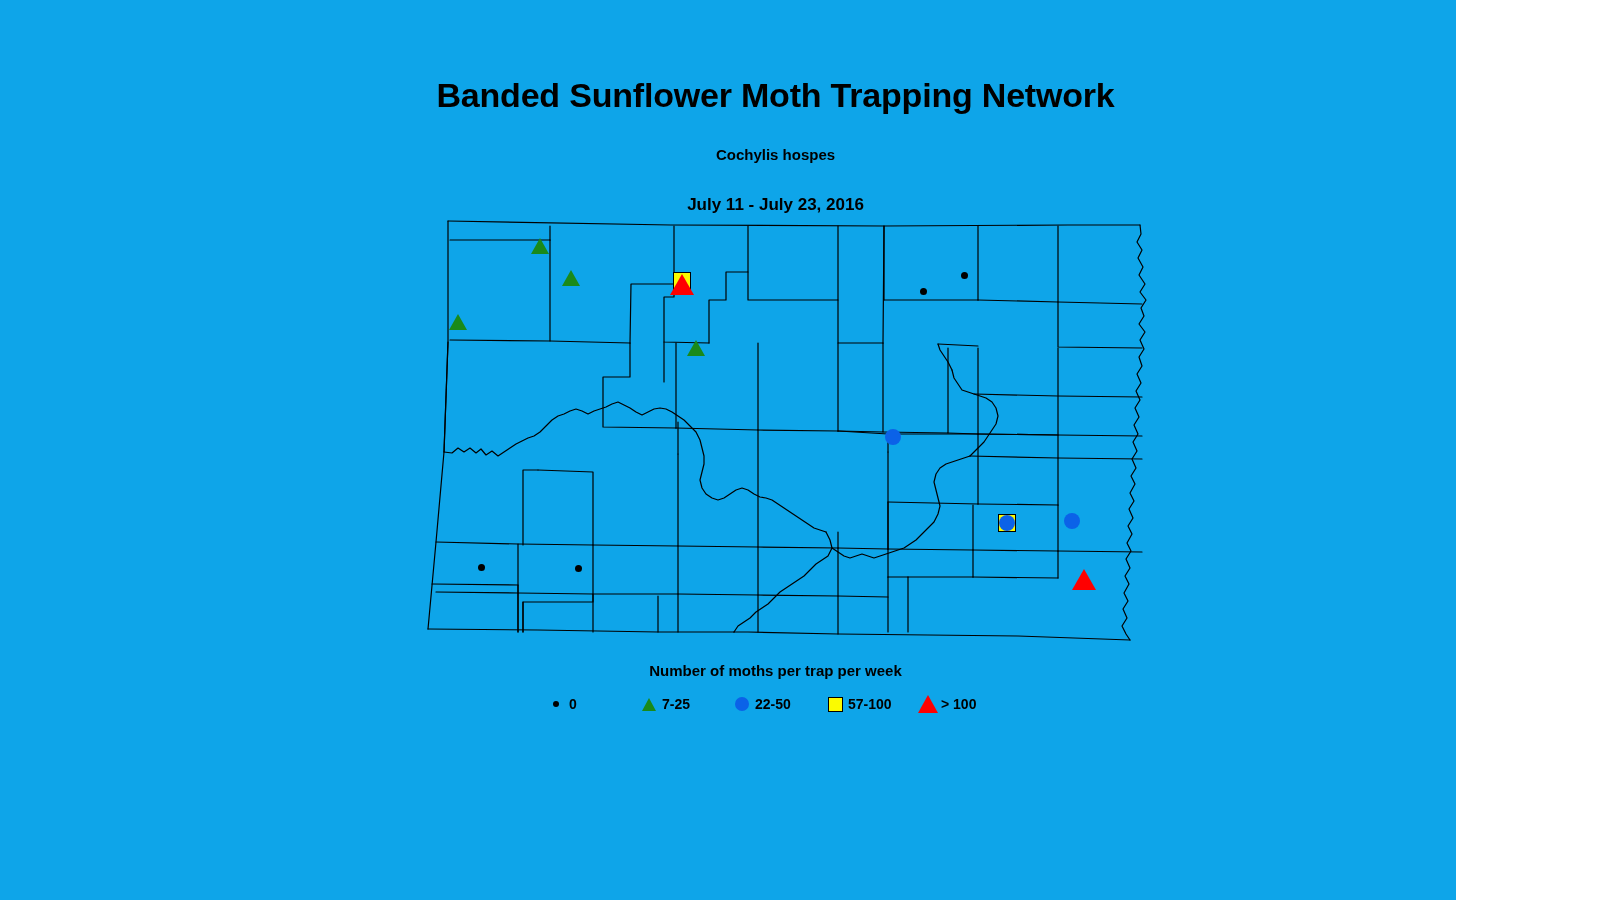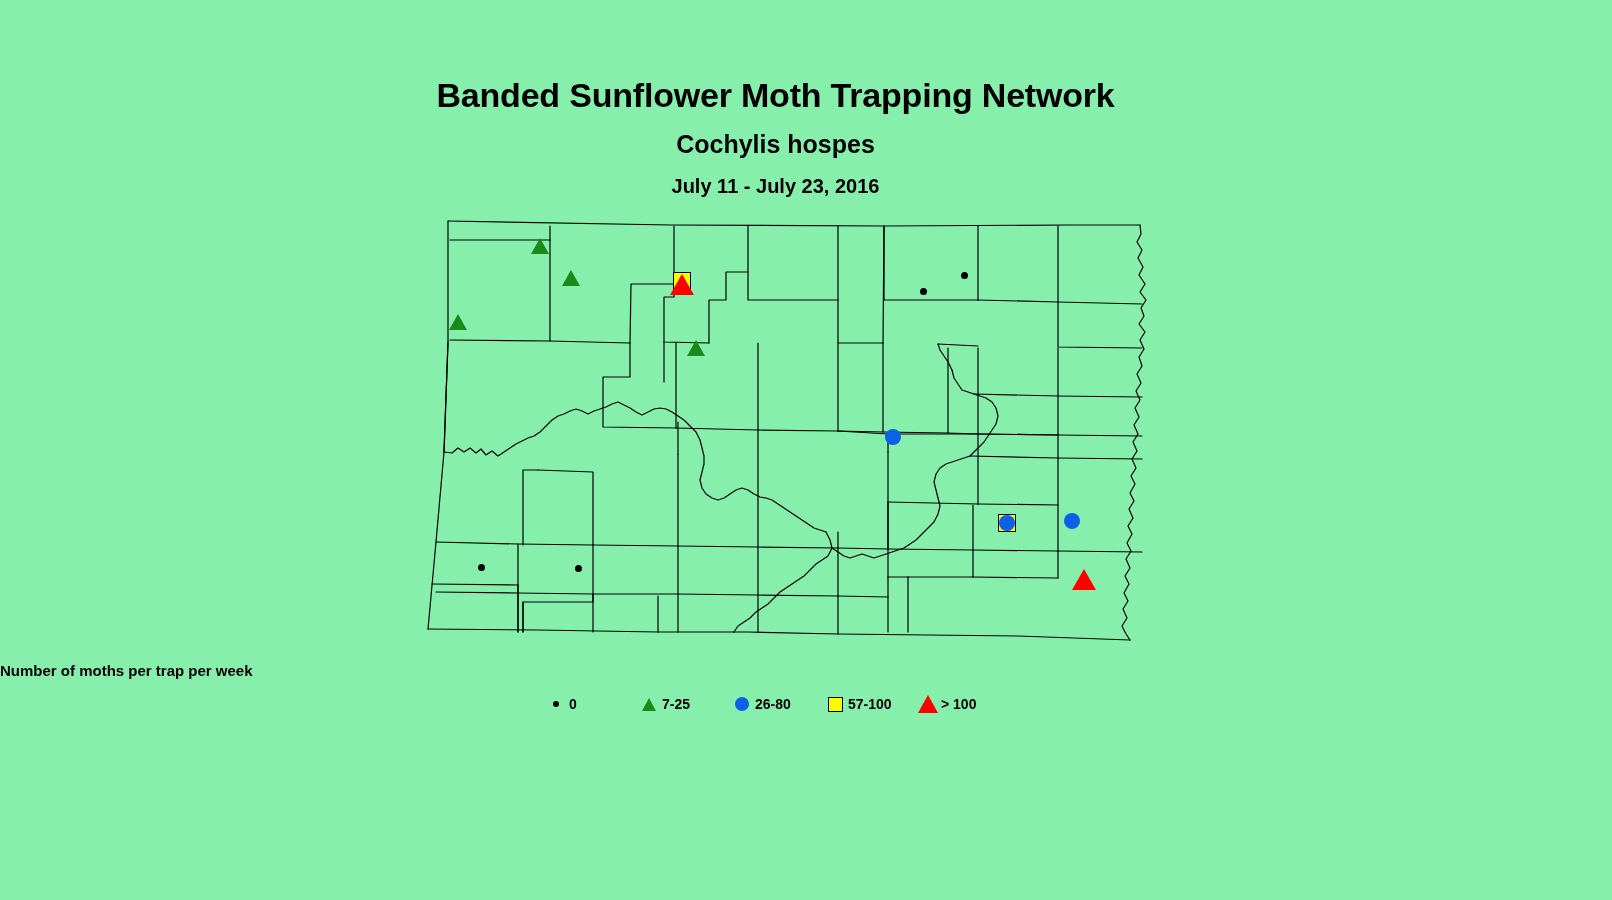--- a/index.html
+++ b/index.html
@@ -3,54 +3,54 @@
 <meta charset="utf-8">
 <title>Banded Sunflower Moth Trapping Network</title>
 <style>
   html, body {
     margin: 0;
     padding: 0;
     background: #ffffff;
   }
   #page {
     position: relative;
-    width: 1612px;
+    width: 1456px;
     height: 900px;
-    background: #86efac;
+    background: #0ea5e9;
     font-family: "Liberation Sans", sans-serif;
     overflow: hidden;
   }
   #titles {
     position: absolute;
     left: 0;
     top: 0;
     width: 1551px;
     text-align: center;
   }
   #main-title {
     margin: 0;
     padding-top: 78px;
     font-size: 34px;
     font-weight: bold;
     color: #000000;
     letter-spacing: -0.2px;
     line-height: 1.05;
   }
   #sub-title {
-    margin: 0;
+    margin: 16px;
     padding-top: 16px;
-    font-size: 25px;
+    font-size: 15px;
     font-weight: bold;
     font-style: normal;
     color: #000000;
   }
   #date-range {
     margin: 0;
     padding-top: 16px;
-    font-size: 20px;
+    font-size: 17px;
     font-weight: bold;
     color: #000000;
   }
   #map-area {
     position: absolute;
     left: 418px;
     top: 212px;
     width: 740px;
     height: 445px;
   }
@@ -91,21 +91,21 @@
     height: 18px;
     background: #fbfb00;
     border: 1px solid #000000;
     box-sizing: border-box;
   }
   #legend {
     position: absolute;
     left: 0;
     top: 662px;
     width: 1551px;
-    text-align: left;
+    text-align: center;
   }
   #legend-title {
     font-size: 15px;
     font-weight: bold;
     color: #000000;
     margin: 0;
   }
   #legend-row {
     margin: 0;
     padding-top: 16px;
@@ -403,21 +403,21 @@
         <span class="legend-swatch">
           <span class="sw-tri-green"></span>
         </span>
         <span class="legend-label">7-25</span>
       </div>
 
       <div class="legend-item">
         <span class="legend-swatch">
           <span class="sw-circle-blue"></span>
         </span>
-        <span class="legend-label">26-80</span>
+        <span class="legend-label">22-50</span>
       </div>
 
       <div class="legend-item">
         <span class="legend-swatch">
           <span class="sw-square-yellow"></span>
         </span>
         <span class="legend-label">57-100</span>
       </div>
 
       <div class="legend-item">

